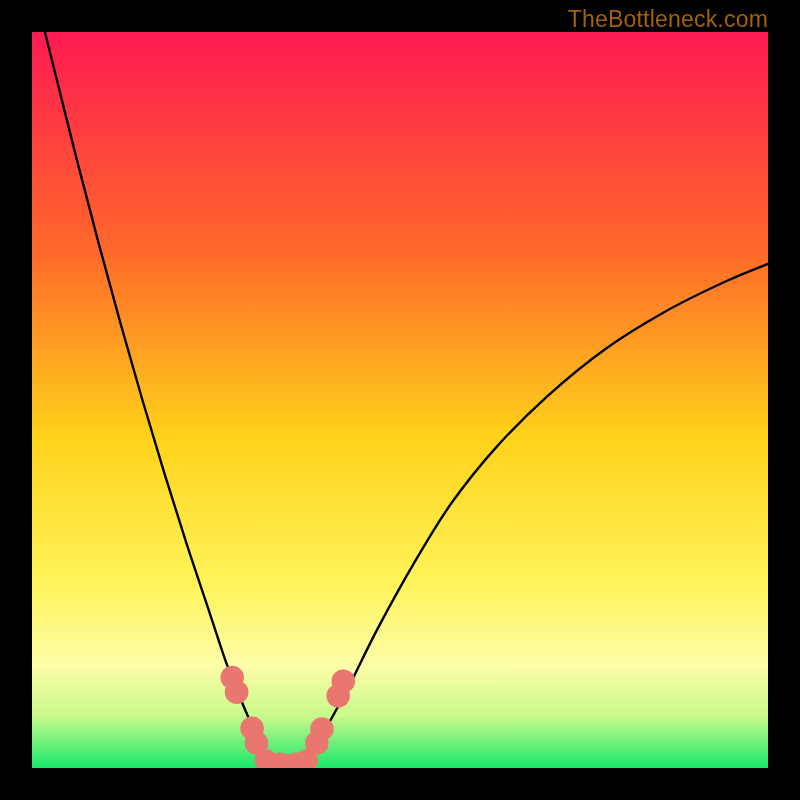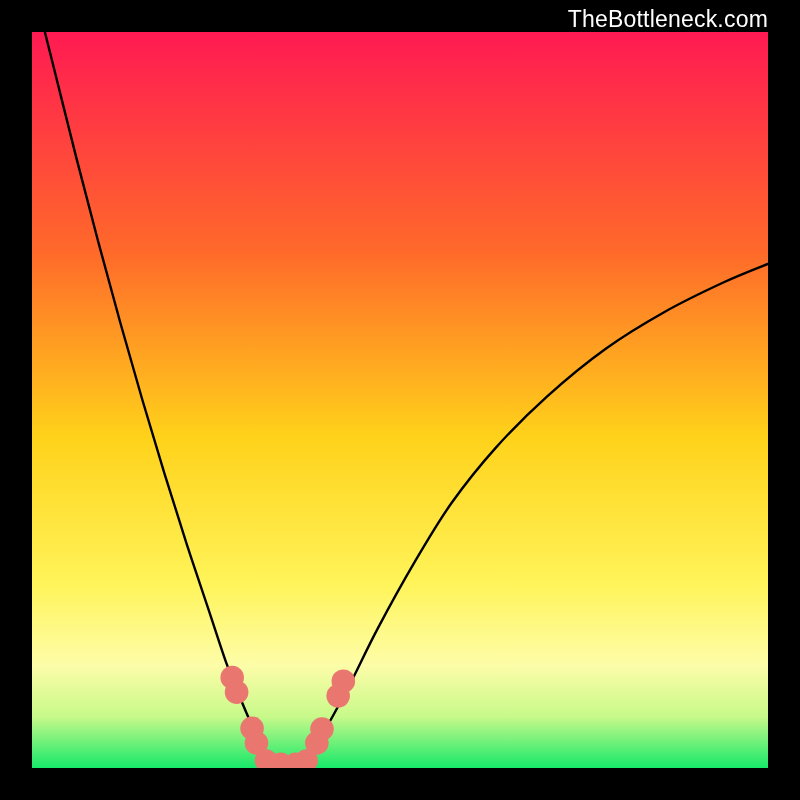--- a/index.html
+++ b/index.html
@@ -21,21 +21,21 @@
     position: absolute;
     left: 32px;
     top: 32px;
     width: 736px;
     height: 736px;
   }
   .watermark {
     position: absolute;
     top: 6px;
     right: 32px;
-    color: #ffffff;
+    color: #a16207;
     font-size: 23px;
     font-weight: 500;
     letter-spacing: 0.2px;
   }
 </style>
 </head>
 <body>
 
 <div class="container">
   <div class="watermark">TheBottleneck.com</div>

